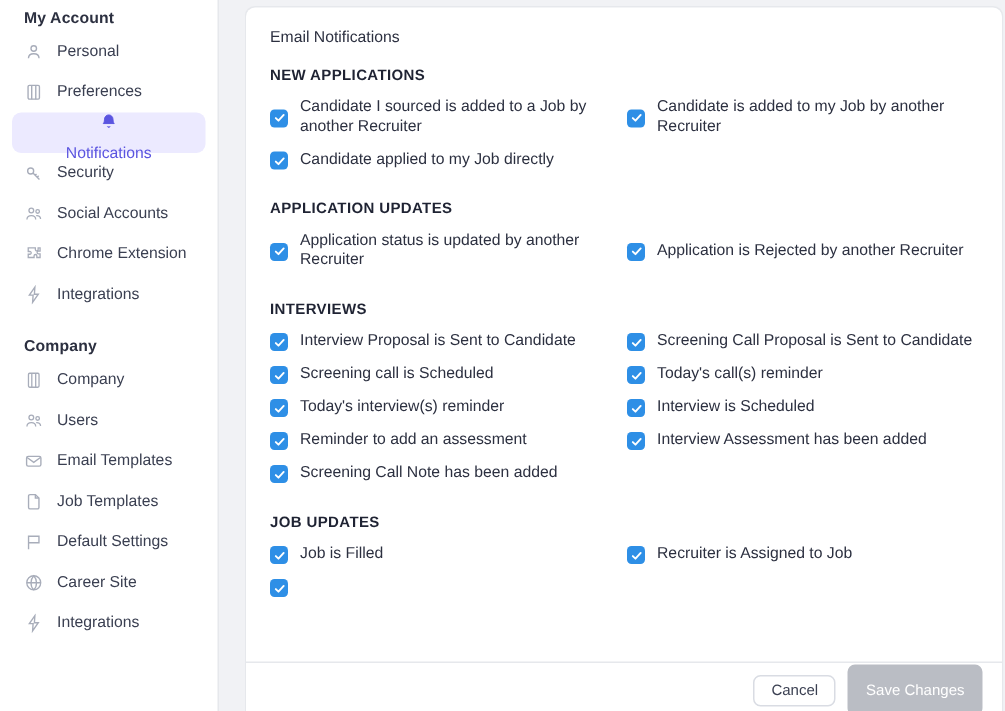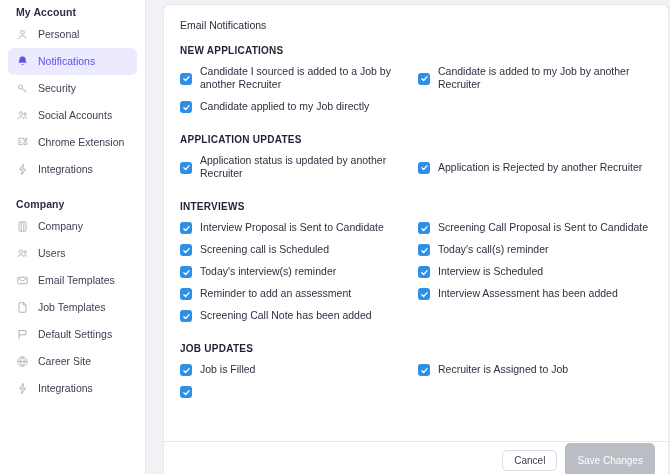--- a/index.html
+++ b/index.html
@@ -41,20 +41,21 @@
   .side-item .ico {
     width: 13px; height: 13px;
     display: inline-flex; align-items: center; justify-content: center;
     flex: 0 0 13px;
     color: #a8adba;
   }
   .side-item .ico svg { width: 13px; height: 13px; display: block; }
   .side-label { font-size: 10.5px; line-height: 1; white-space: nowrap; }
   .side-item.active {
     background: #eceaff;
+    flex-direction: column;
   }
   .side-item.active .side-label { color: #5b55e0; font-weight: normal; }
   .side-item.active .ico { color: #5b55e0; }
   .spacer-my { height: 3px; }
 
   
   .main-wrap {
     flex: 1 1 auto;
     position: relative;
     padding: 4px 0 0 17px;
@@ -163,20 +164,29 @@
         <div class="spacer-my"></div>
         <div class="side-item">
           <span class="ico">
             <svg viewBox="0 0 24 24" fill="none" stroke="currentColor" stroke-width="1.7">
               <circle cx="12" cy="8" r="3.4"></circle>
               <path d="M5.5 20c0-3.6 2.9-5.6 6.5-5.6s6.5 2 6.5 5.6"></path>
             </svg>
           </span>
           <span class="side-label">Personal</span>
         </div>
+        <div class="side-item">
+          <span class="ico">
+            <svg viewBox="0 0 24 24" fill="none" stroke="currentColor" stroke-width="1.7">
+              <rect x="5" y="3.5" width="14" height="17" rx="1.6"></rect>
+              <path d="M9.5 3.5v17M14.5 3.5v17"></path>
+            </svg>
+          </span>
+          <span class="side-label">Preferences</span>
+        </div>
         <div class="side-item active">
           <span class="ico">
             <svg viewBox="0 0 24 24" fill="currentColor" stroke="currentColor" stroke-width="1.2">
               <path d="M12 3a5.2 5.2 0 0 0-5.2 5.2c0 4-1.6 5.4-1.6 5.4h13.6s-1.6-1.4-1.6-5.4A5.2 5.2 0 0 0 12 3z"></path>
               <path d="M10.3 17.2a1.9 1.9 0 0 0 3.4 0"></path>
             </svg>
           </span>
           <span class="side-label">Notifications</span>
         </div>
         <div class="side-item">

